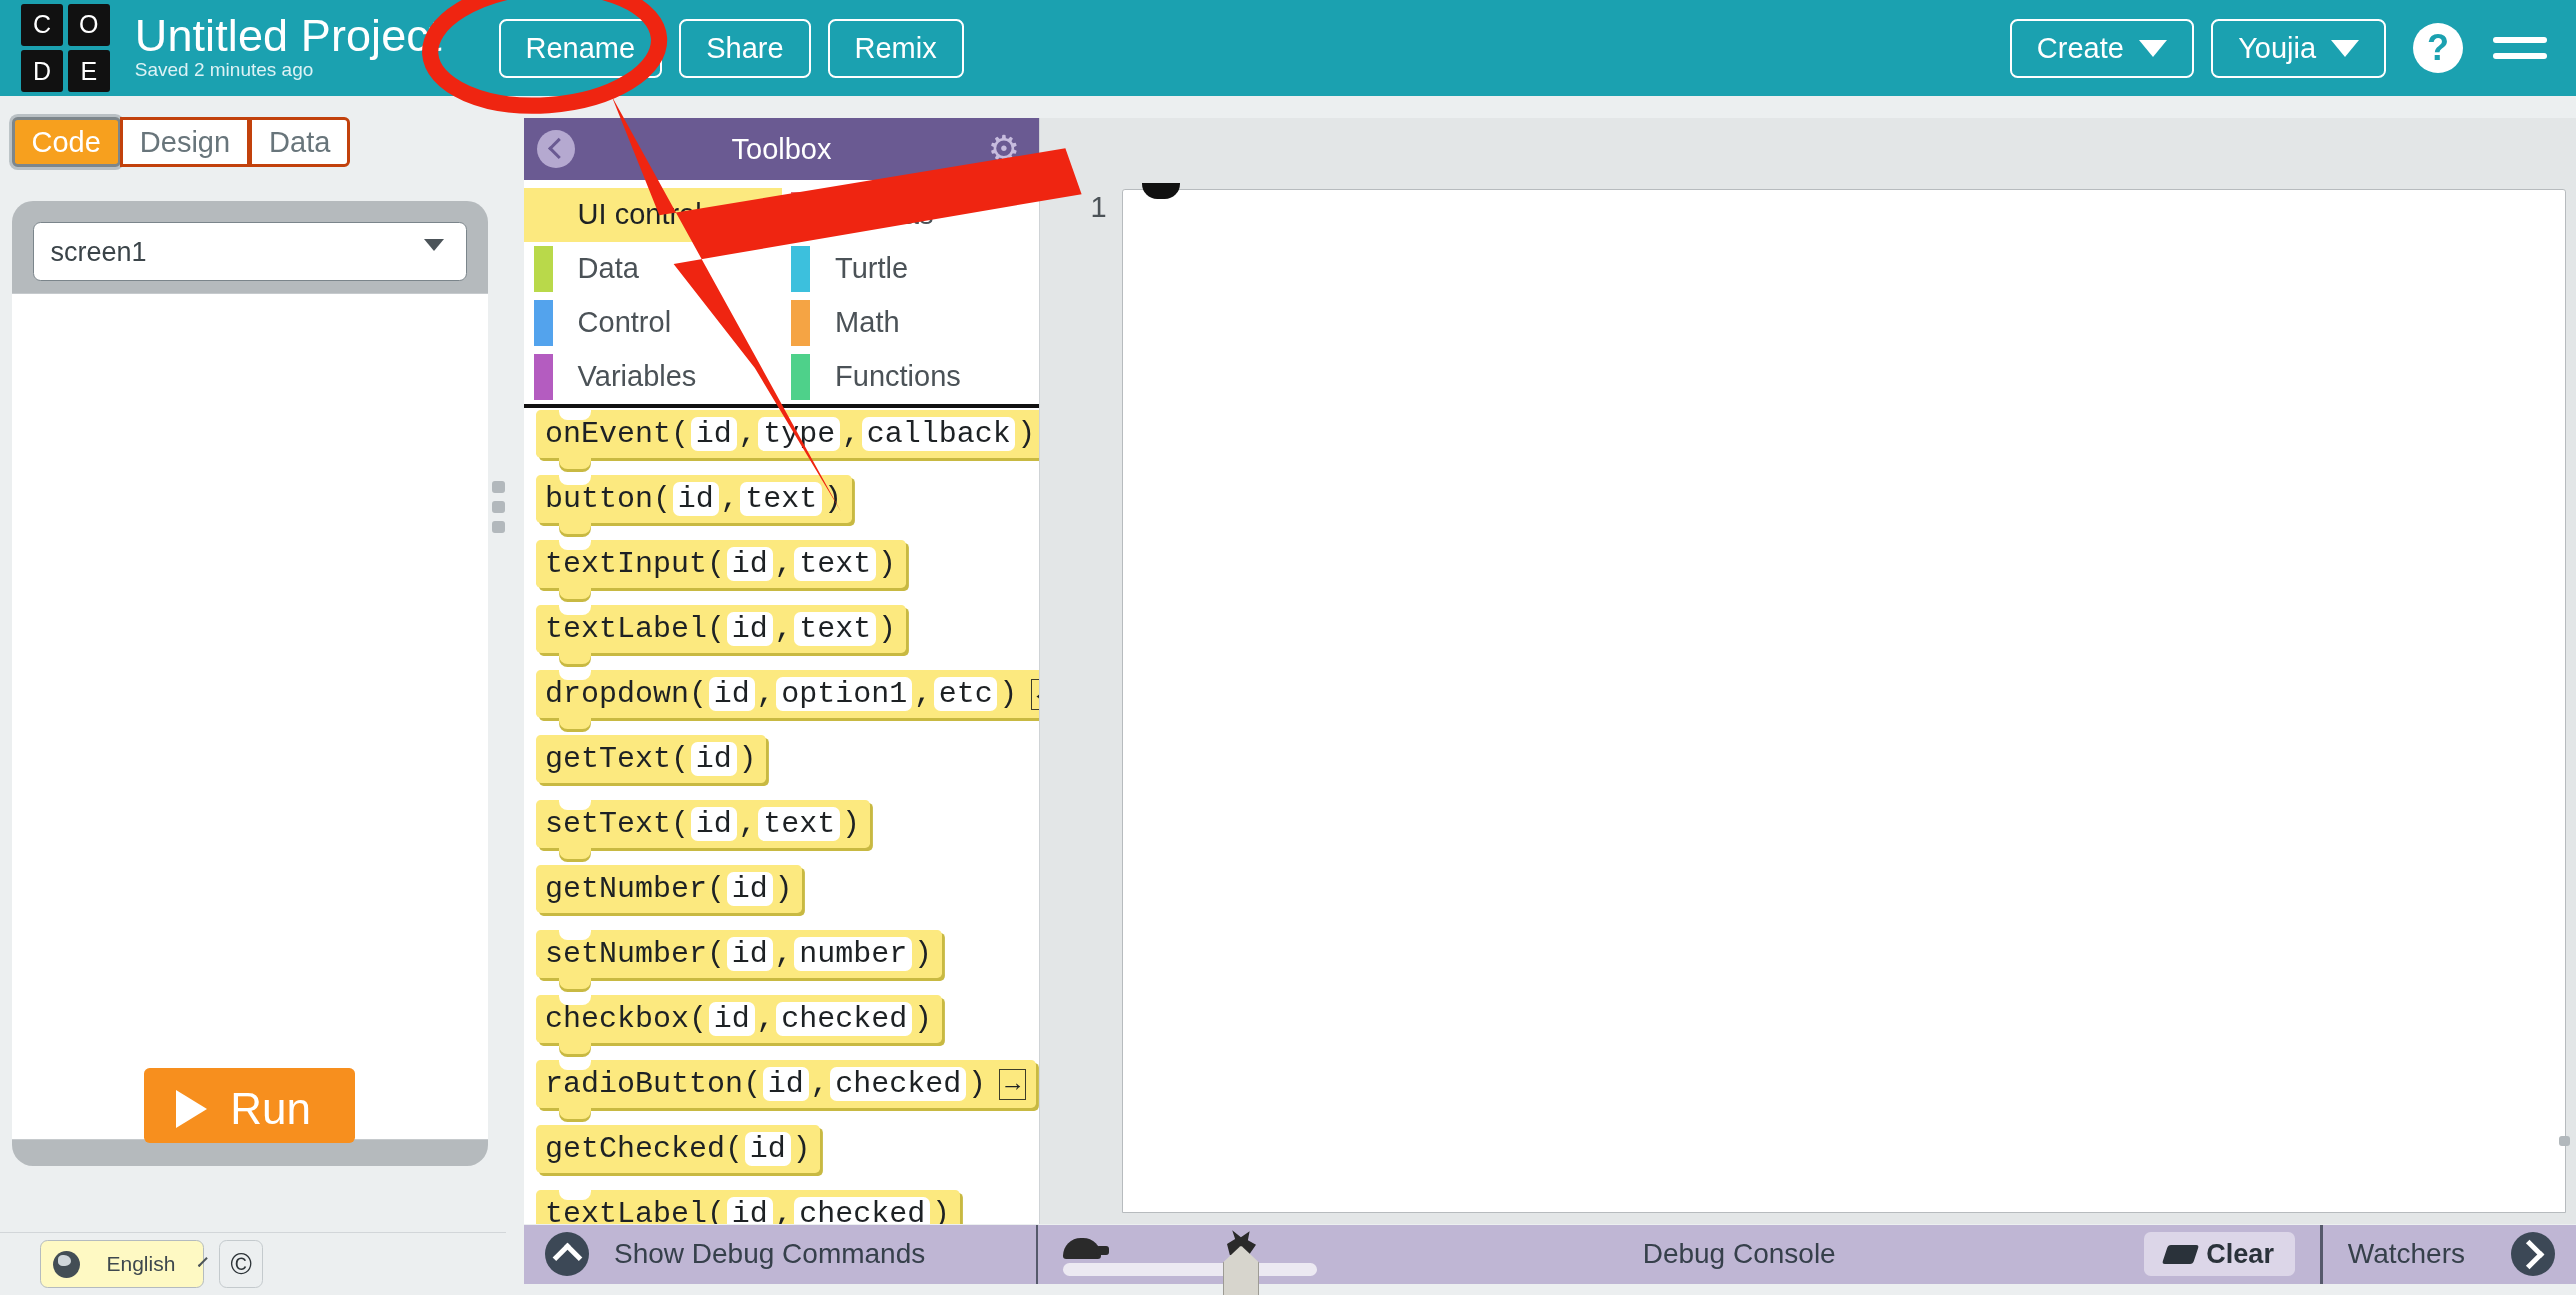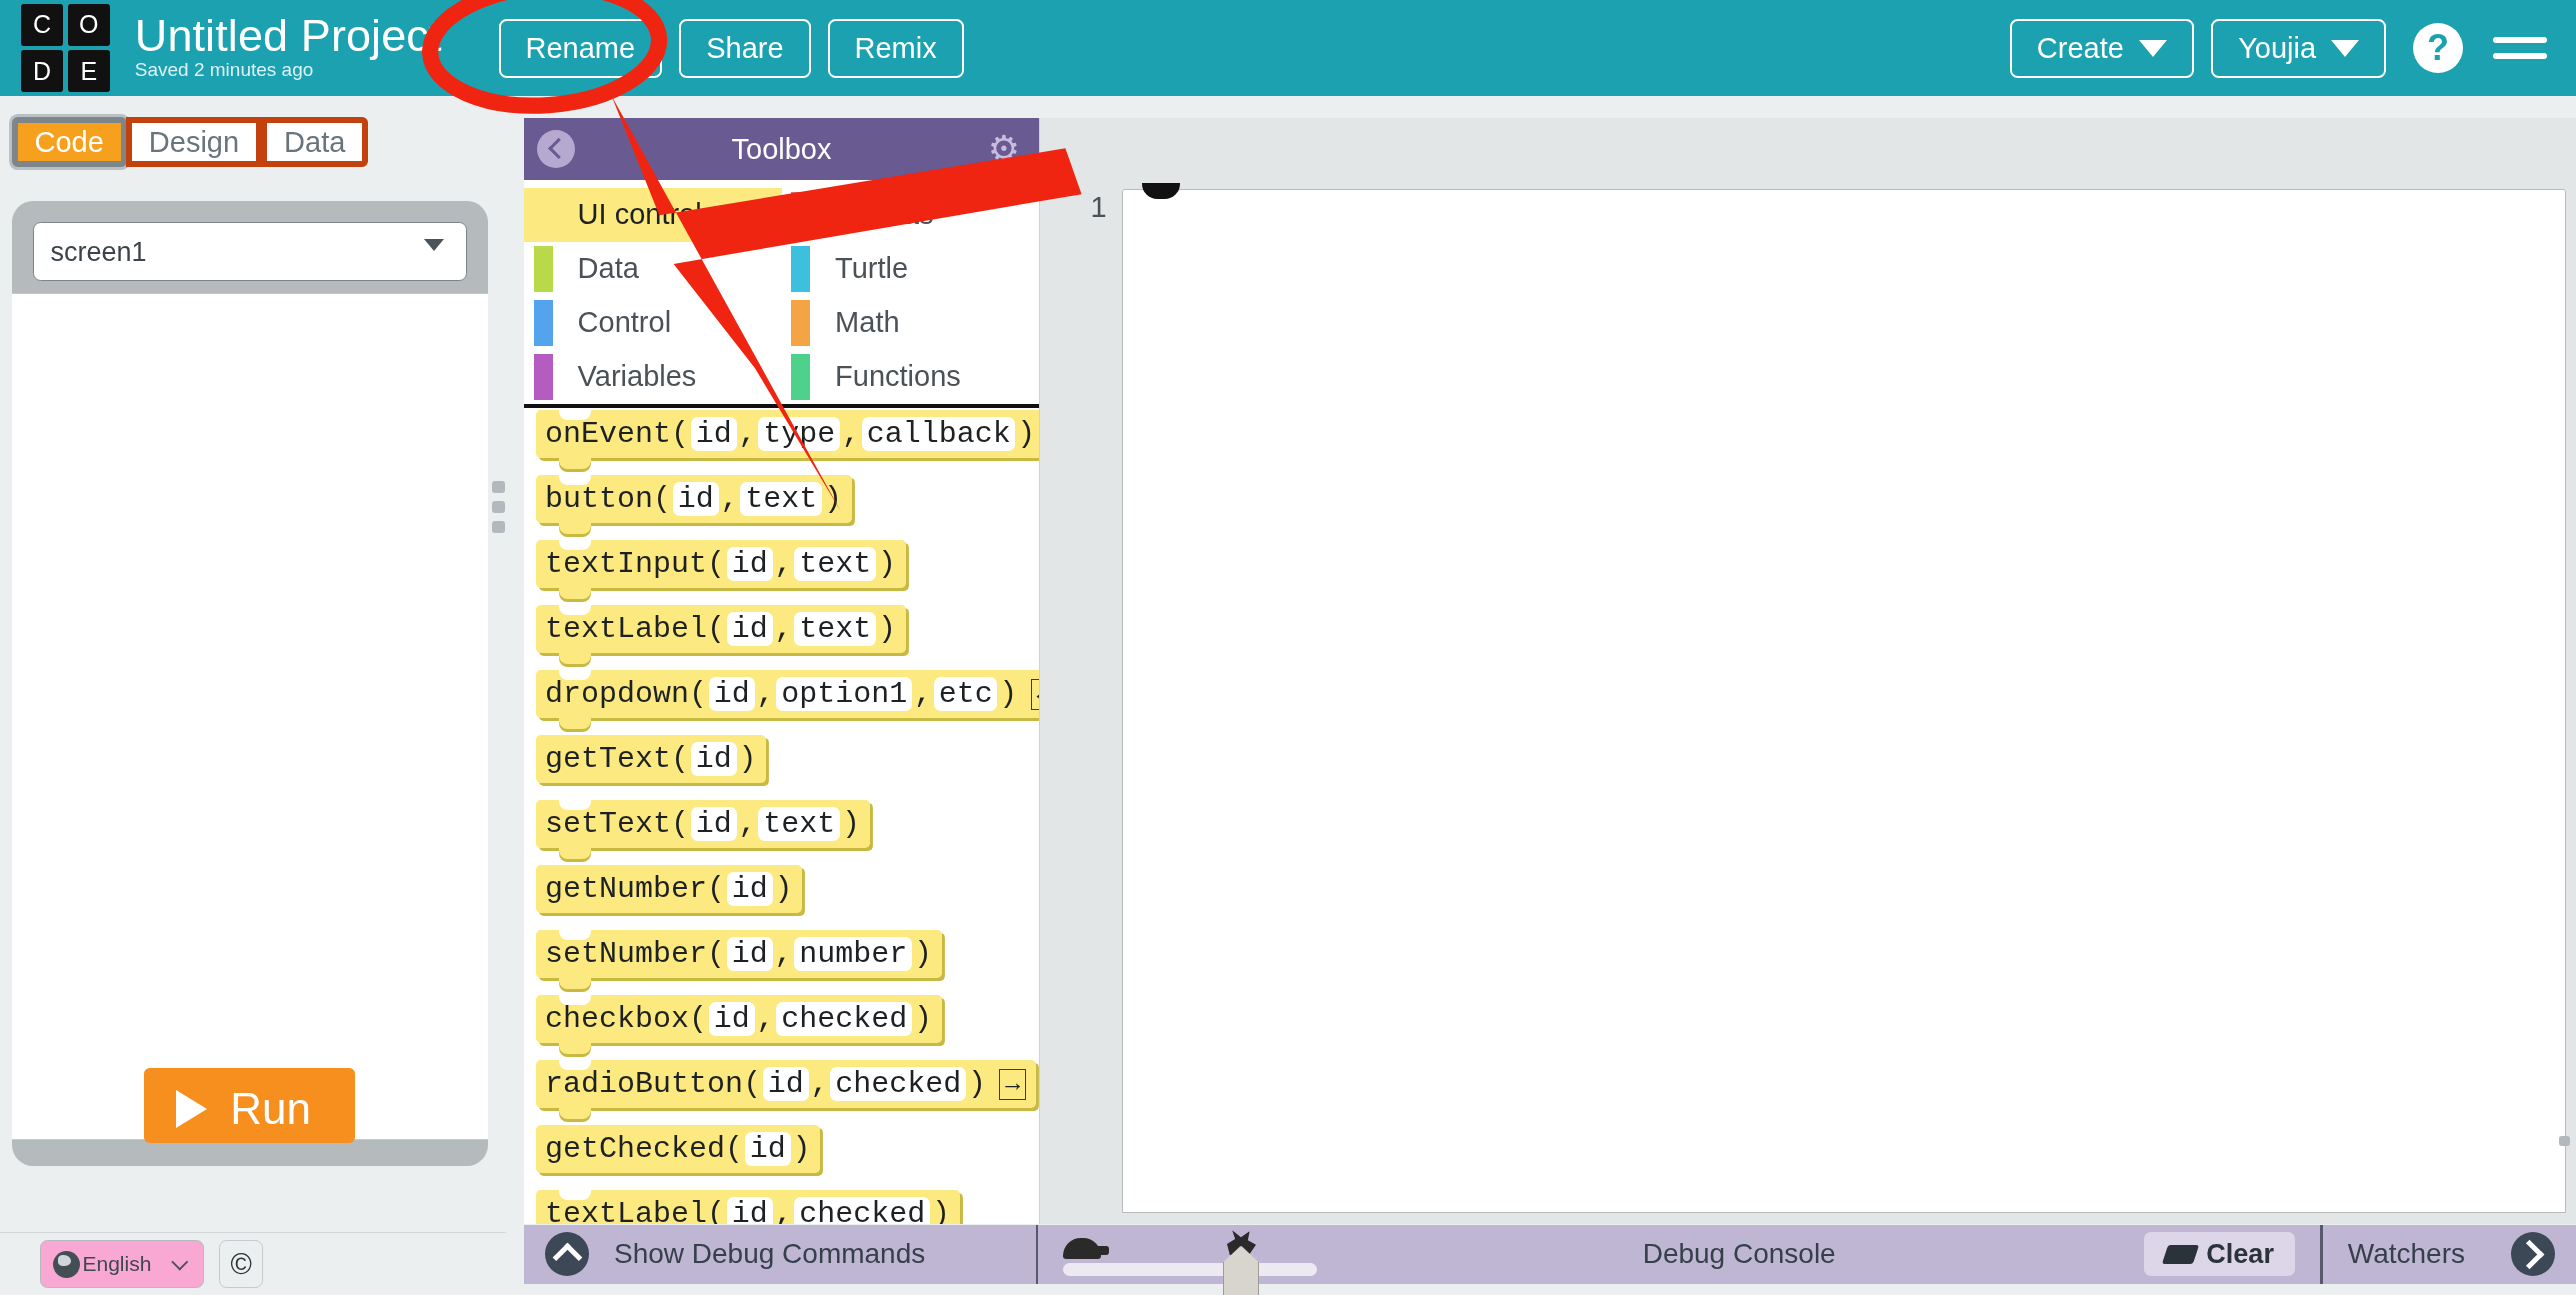--- a/index.html
+++ b/index.html
@@ -58,21 +58,21 @@
   
   #left-col {
     position: absolute; left: 0; top: 96px; width: 506px; bottom: 0;
     background: #eceff0;
   }
   #mode-tabs { display: flex; margin: 21px 0 0 11.5px; }
   .mode-tab {
     height: 50px; padding: 0 17px;
     display: flex; align-items: center; justify-content: center;
     font-size: 29px; color: #68757b; background: #fff;
-    border: 6px solid #c2410c; margin-left: -1px; cursor: pointer;
+    border: 3px solid #c2410c; margin-left: -1px; cursor: pointer;
   }
   .mode-tab:first-child { border-radius: 5.7px 0 0 5.7px; margin-left: 0; }
   .mode-tab:last-child { border-radius: 0 5.7px 5.7px 0; }
   .mode-tab.active {
     background: #f7a01e; color: #fff; border-color: #7d868b;
     border-radius: 5.7px; box-shadow: 0 0 0 2.9px #b9c0c4;
   }
   #phone-shell {
     position: absolute; left: 11.5px; top: 105px; width: 476px; height: 965px;
     background: #b5babd; border-radius: 21px;
@@ -108,22 +108,22 @@
     font-family: "Liberation Sans", sans-serif;
   }
   #play-tri { width: 0; height: 0; border-left: 31px solid #fff; border-top: 19px solid transparent; border-bottom: 19px solid transparent; }
 
   #lang-bar {
     position: absolute; left: 0; bottom: 0; width: 506px; height: 63px;
     border-top: 1px solid #d2d6d9;
     display: flex; align-items: center; padding-left: 40px; gap: 15.3px;
   }
   #lang-select {
-    height: 48px; width: 164px; background: #f9a8d4; border: 1px solid #b4bbbf;
-    border-radius: 7.6px; display: flex; align-items: center; gap: 3px;
+    height: 48px; width: 164px; background: #fef9c3; border: 1px solid #b4bbbf;
+    border-radius: 7.6px; display: flex; align-items: center; gap: 27px;
     padding: 0 11.5px; cursor: pointer;
   }
   #globe {
     width: 27px; height: 27px; border-radius: 50%;
     background: #434e55; position: relative; flex: none;
   }
   #globe::after {
     content: ""; position: absolute; left: 5.7px; top: 4.8px; width: 12.4px; height: 10.5px;
     background: #cfd6da; border-radius: 40% 60% 50% 40%;
   }

